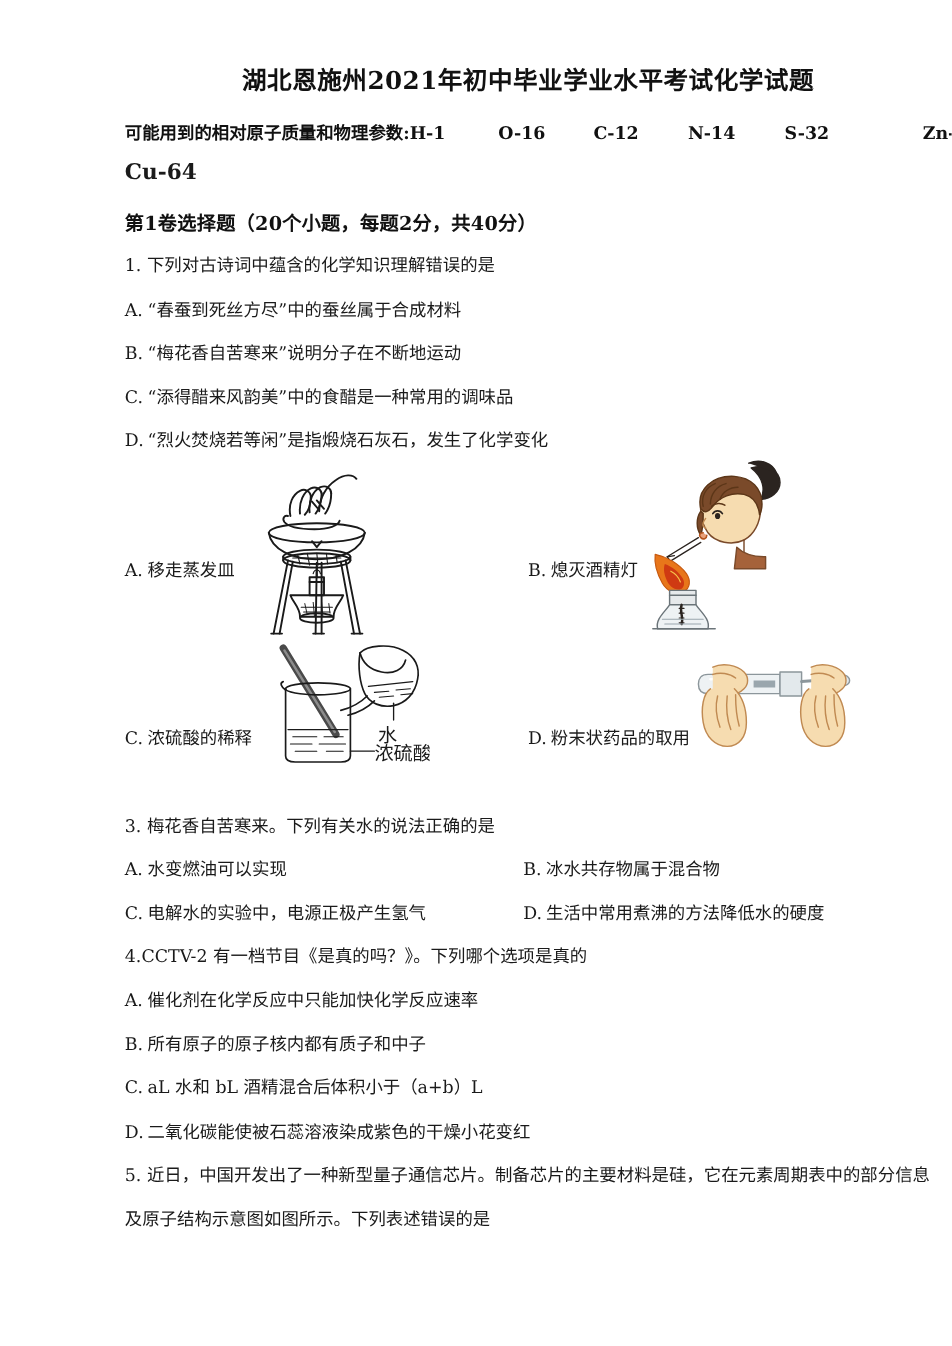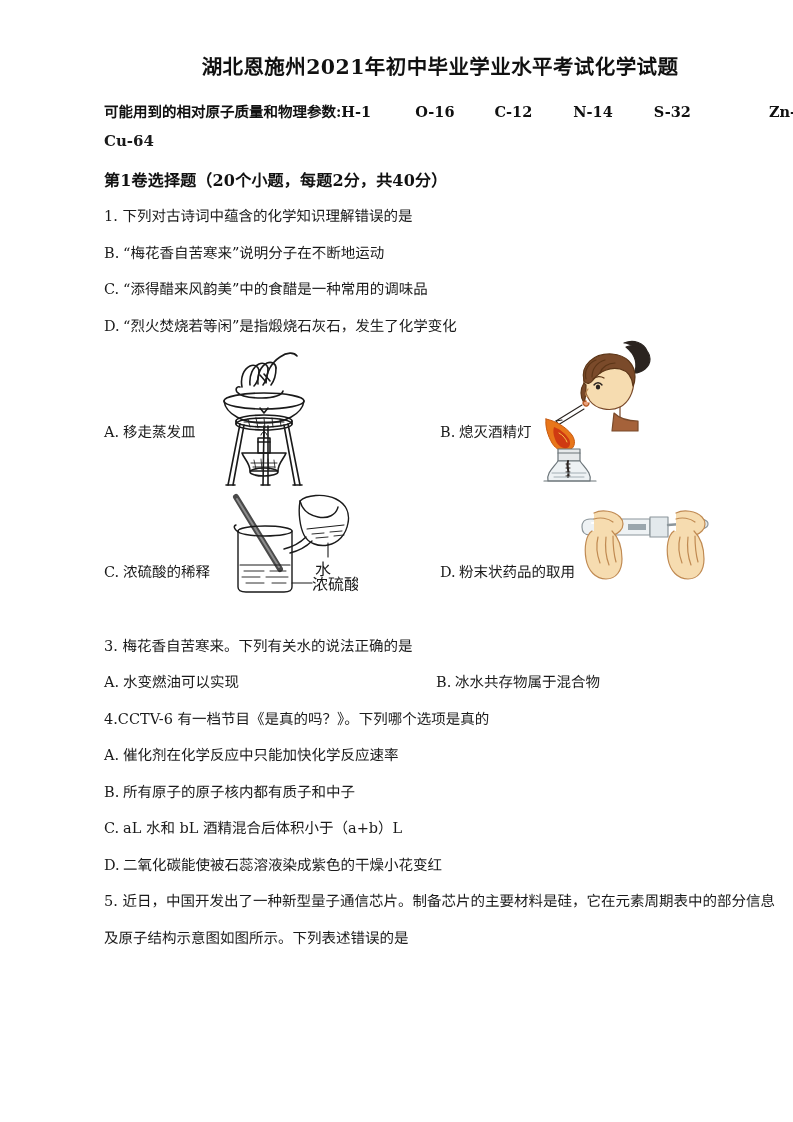--- a/index.html
+++ b/index.html
@@ -55,21 +55,21 @@
   .am {
     display: inline-block;
     font-family: "DejaVu Serif", "Liberation Serif", serif;
   }
   .sp-1 { display: inline-block; width: 44px; }
   .sp-2 { display: inline-block; width: 40px; }
   .sp-3 { display: inline-block; width: 41px; }
   .sp-4 { display: inline-block; width: 41px; }
   .sp-5 { display: inline-block; width: 78px; }
   .atomic-cont {
-    font-size: 15px;
+    font-size: 18px;
     font-weight: bold;
     line-height: 2.05;
     margin: 0 0 10px 0;
   }
 
   
   .section-header {
     text-align: left;
     font-weight: bold;
     font-size: 16px;
@@ -157,20 +157,21 @@
 
     <p class="atomic-line">
       <span class="lead">可能用到的相对原子质量和物理参数:</span><span class="am">H-1</span><span class="sp-1"></span><span class="am">O-16</span><span class="sp-2"></span><span class="am">C-12</span><span class="sp-3"></span><span class="am">N-14</span><span class="sp-4"></span><span class="am">S-32</span><span class="sp-5"></span><span class="am">Zn-65</span>
     </p>
     <p class="atomic-cont">Cu-64</p>
 
     <h2 class="section-header">第1卷选择题（20个小题，每题2分，共40分）</h2>
 
     <p class="q-stem"><span>1.</span>&nbsp;<span>下列对古诗词中蕴含的化学知识理解错误的是</span></p>
 
+    <p class="opt"><span class="opt-letter">A.</span><span>“春蚕到死丝方尽”中的蚕丝属于合成材料</span></p>
     <p class="opt"><span class="opt-letter">B.</span><span>“梅花香自苦寒来”说明分子在不断地运动</span></p>
     <p class="opt"><span class="opt-letter">C.</span><span>“添得醋来风韵美”中的食醋是一种常用的调味品</span></p>
     <p class="opt"><span class="opt-letter">D.</span><span>“烈火焚烧若等闲”是指煅烧石灰石，发生了化学变化</span></p>
 
 
     <div class="fig-grid">
 
       <div class="fig-row fig-row-1">
 
         <div class="fig-cell">
@@ -359,22 +360,30 @@
     <p class="q-stem"><span>3.</span>&nbsp;<span>梅花香自苦寒来。下列有关水的说法正确的是</span></p>
 
     <div class="two-col">
       <div class="col-a">
           <p class="opt"><span class="opt-letter">A.</span><span>水变燃油可以实现</span></p>
         </div>
       <div class="col-b">
           <p class="opt"><span class="opt-letter">B.</span><span>冰水共存物属于混合物</span></p>
         </div>
     </div>
-
-    <p class="q-stem"><span>4.</span><span>CCTV-6 有一档节目《是真的吗？》。下列哪个选项是真的</span></p>
+    <div class="two-col">
+      <div class="col-a">
+          <p class="opt"><span class="opt-letter">C.</span><span>电解水的实验中，电源正极产生氢气</span></p>
+        </div>
+      <div class="col-b">
+          <p class="opt"><span class="opt-letter">D.</span><span>生活中常用煮沸的方法降低水的硬度</span></p>
+        </div>
+    </div>
+
+    <p class="q-stem"><span>4.</span><span>CCTV-2 有一档节目《是真的吗？》。下列哪个选项是真的</span></p>
 
     <p class="opt"><span class="opt-letter">A.</span><span>催化剂在化学反应中只能加快化学反应速率</span></p>
     <p class="opt"><span class="opt-letter">B.</span><span>所有原子的原子核内都有质子和中子</span></p>
     <p class="opt"><span class="opt-letter">C.</span><span>aL 水和 bL 酒精混合后体积小于（a+b）L</span></p>
     <p class="opt"><span class="opt-letter">D.</span><span>二氧化碳能使被石蕊溶液染成紫色的干燥小花变红</span></p>
 
     <p class="q-stem"><span>5.</span>&nbsp;<span>近日，中国开发出了一种新型量子通信芯片。制备芯片的主要材料是硅，它在元素周期表中的部分信息</span></p>
     <p class="q-stem">及原子结构示意图如图所示。下列表述错误的是</p>
 
   </div>

